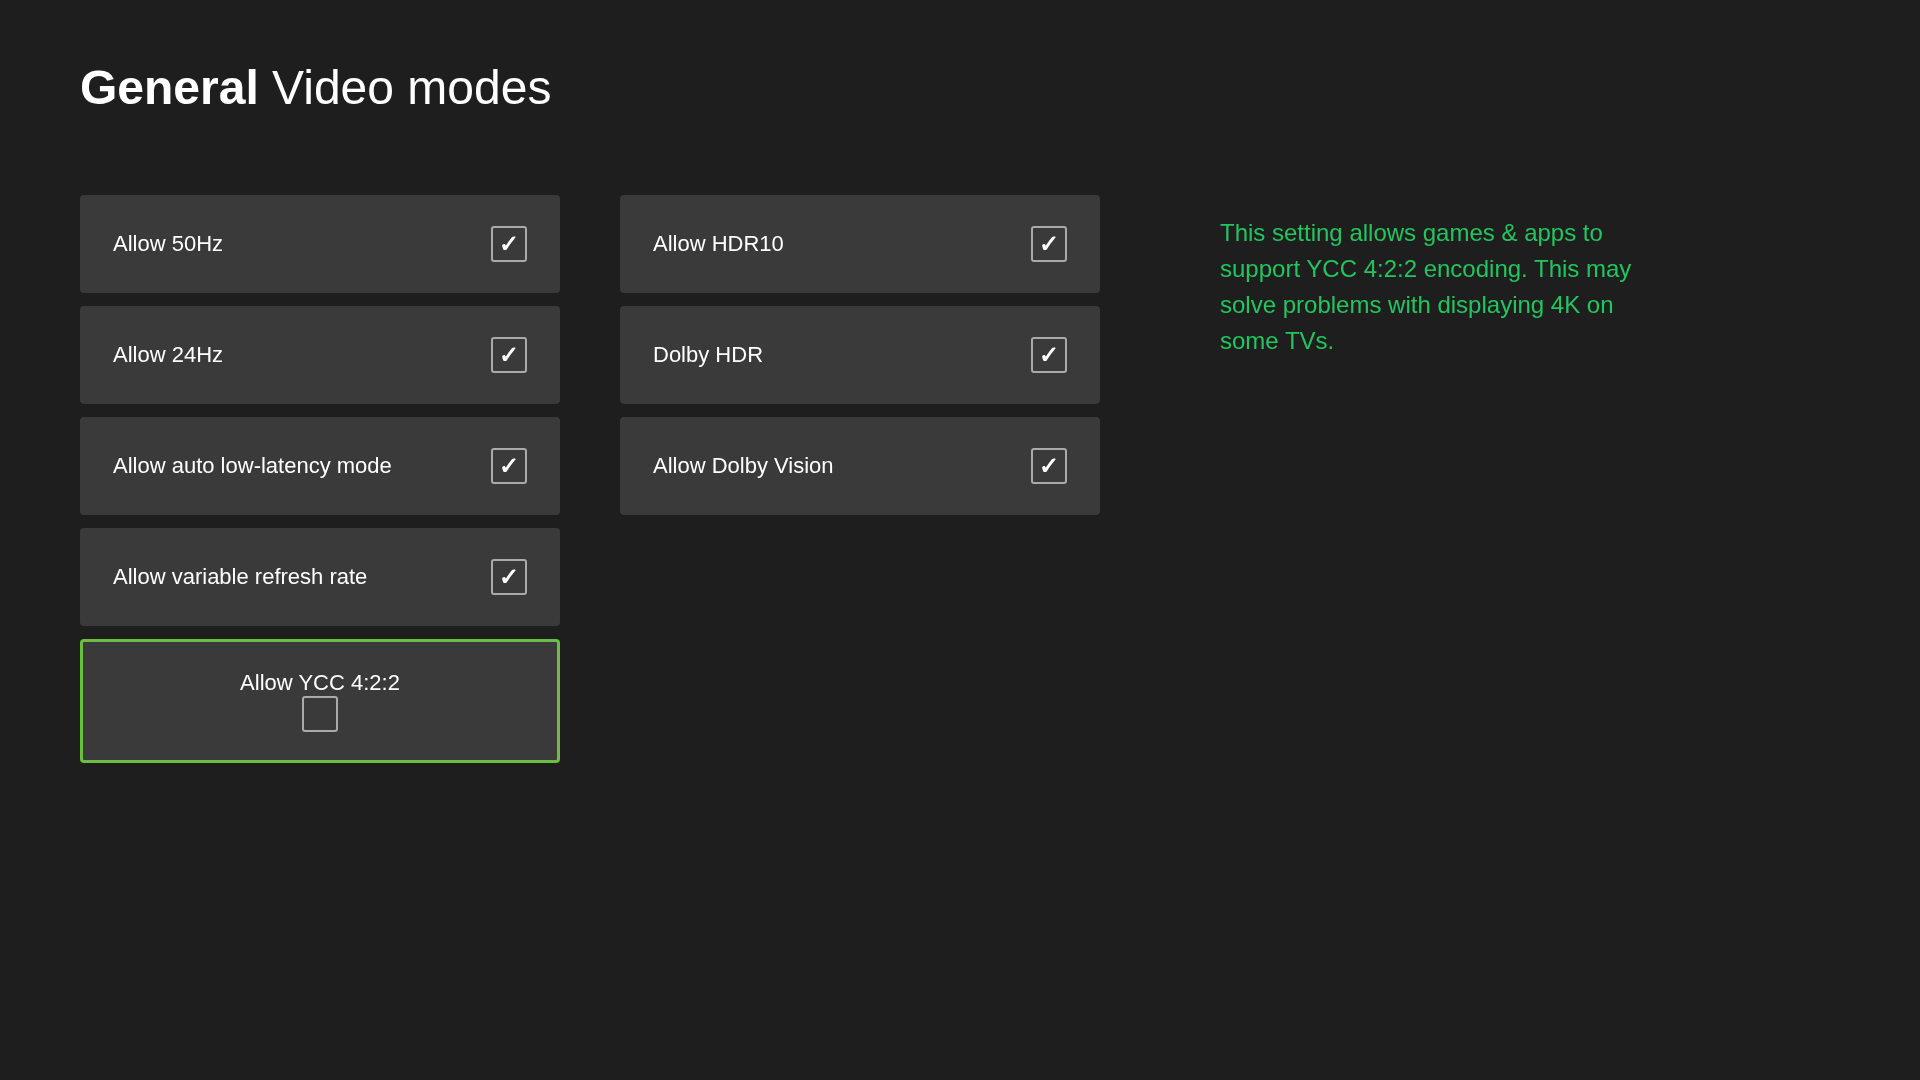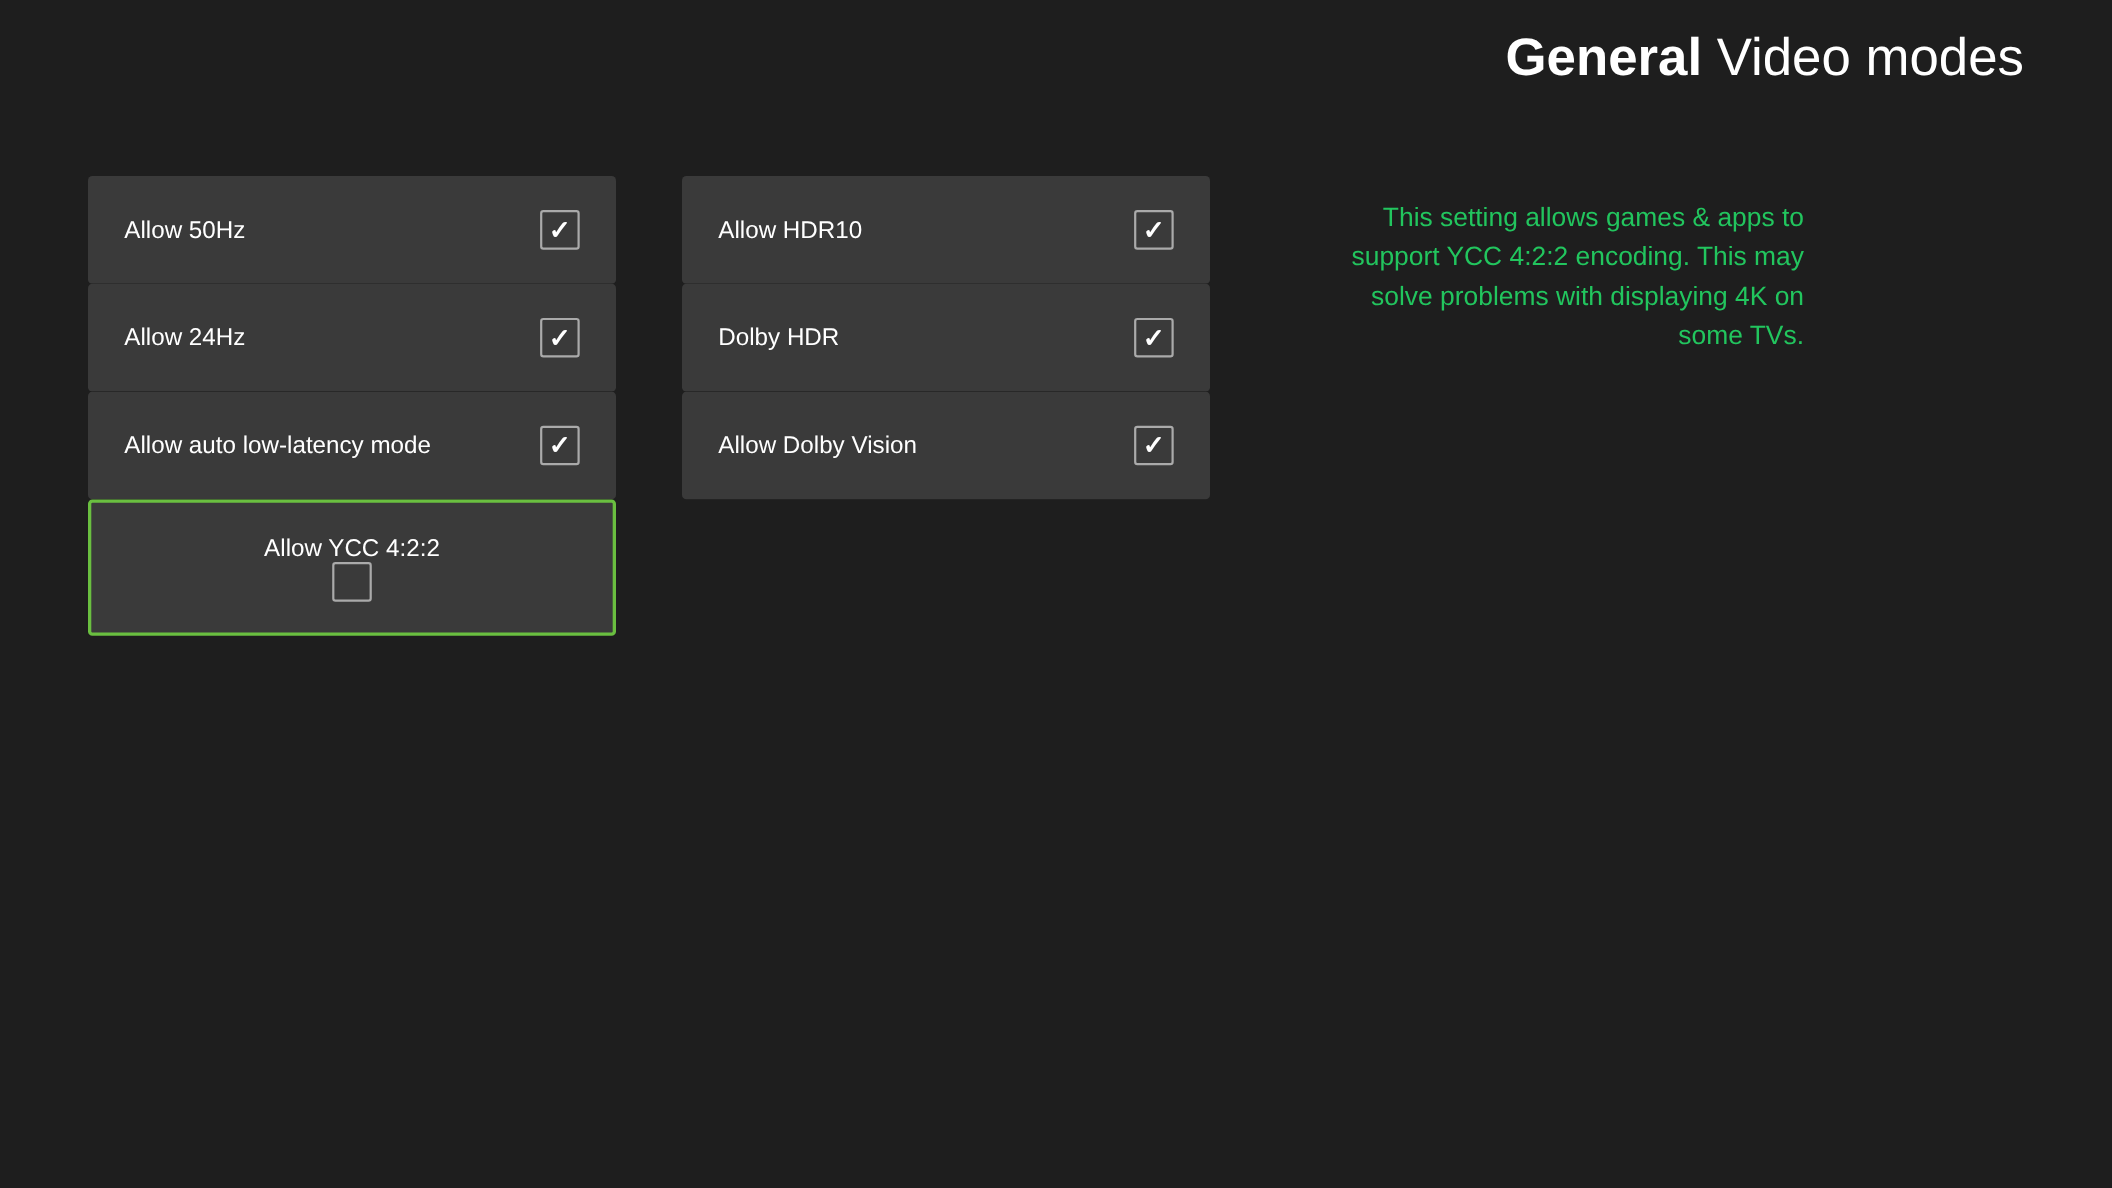--- a/index.html
+++ b/index.html
@@ -11,24 +11,23 @@
     body {
       width: 1920px;
       height: 1080px;
       background-color: #1e1e1e;
       color: #ffffff;
       font-family: 'Segoe UI', Arial, sans-serif;
       overflow: hidden;
     }
 
     .page-container {
-      padding: 25px 80px;
+      padding: 60px 80px;
       width: 100%;
       height: 100%;
-      text-align: right;
     }
 
     .page-title {
       font-size: 48px;
       font-weight: 300;
       margin-bottom: 80px;
       color: #ffffff;
     }
 
     .page-title strong {
@@ -38,21 +37,21 @@
     .content-area {
       display: flex;
       flex-direction: row;
       gap: 60px;
       align-items: flex-start;
     }
 
     .column {
       display: flex;
       flex-direction: column;
-      gap: 0;
+      gap: 13px;
       width: 480px;
     }
 
     .setting-item {
       background-color: #3a3a3a;
       border-radius: 4px;
       padding: 28px 30px;
       display: flex;
       flex-direction: row;
       align-items: center;
@@ -123,20 +122,24 @@
           <div class="checkbox checked"></div>
         </div>
         <div class="setting-item">
           <span class="setting-label">Allow 24Hz</span>
           <div class="checkbox checked"></div>
         </div>
         <div class="setting-item">
           <span class="setting-label">Allow auto low-latency mode</span>
           <div class="checkbox checked"></div>
         </div>
+        <div class="setting-item">
+          <span class="setting-label">Allow variable refresh rate</span>
+          <div class="checkbox checked"></div>
+        </div>
         <div class="setting-item selected">
           <span class="setting-label">Allow YCC 4:2:2</span>
           <div class="checkbox unchecked"></div>
         </div>
       </div>
     <div class="column" id="right-col">
         <div class="setting-item">
           <span class="setting-label">Allow HDR10</span>
           <div class="checkbox checked"></div>
         </div>

